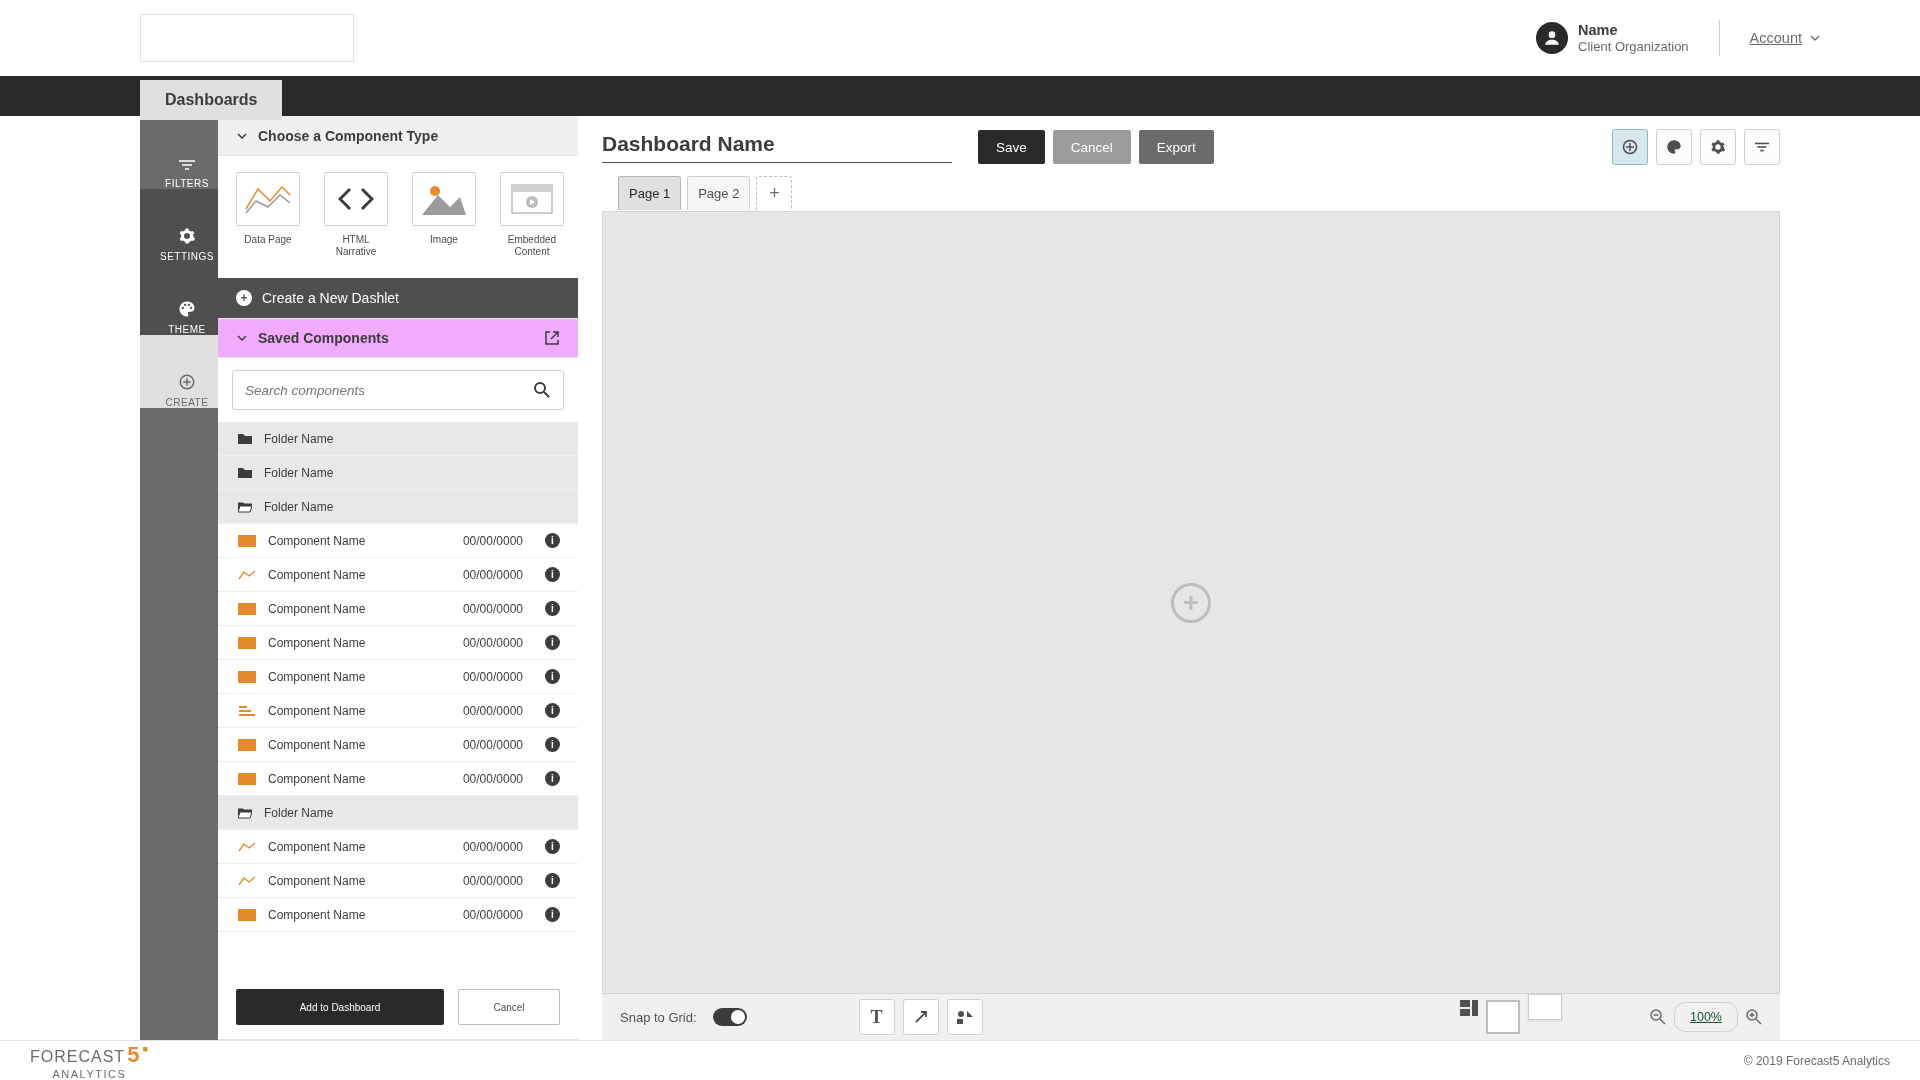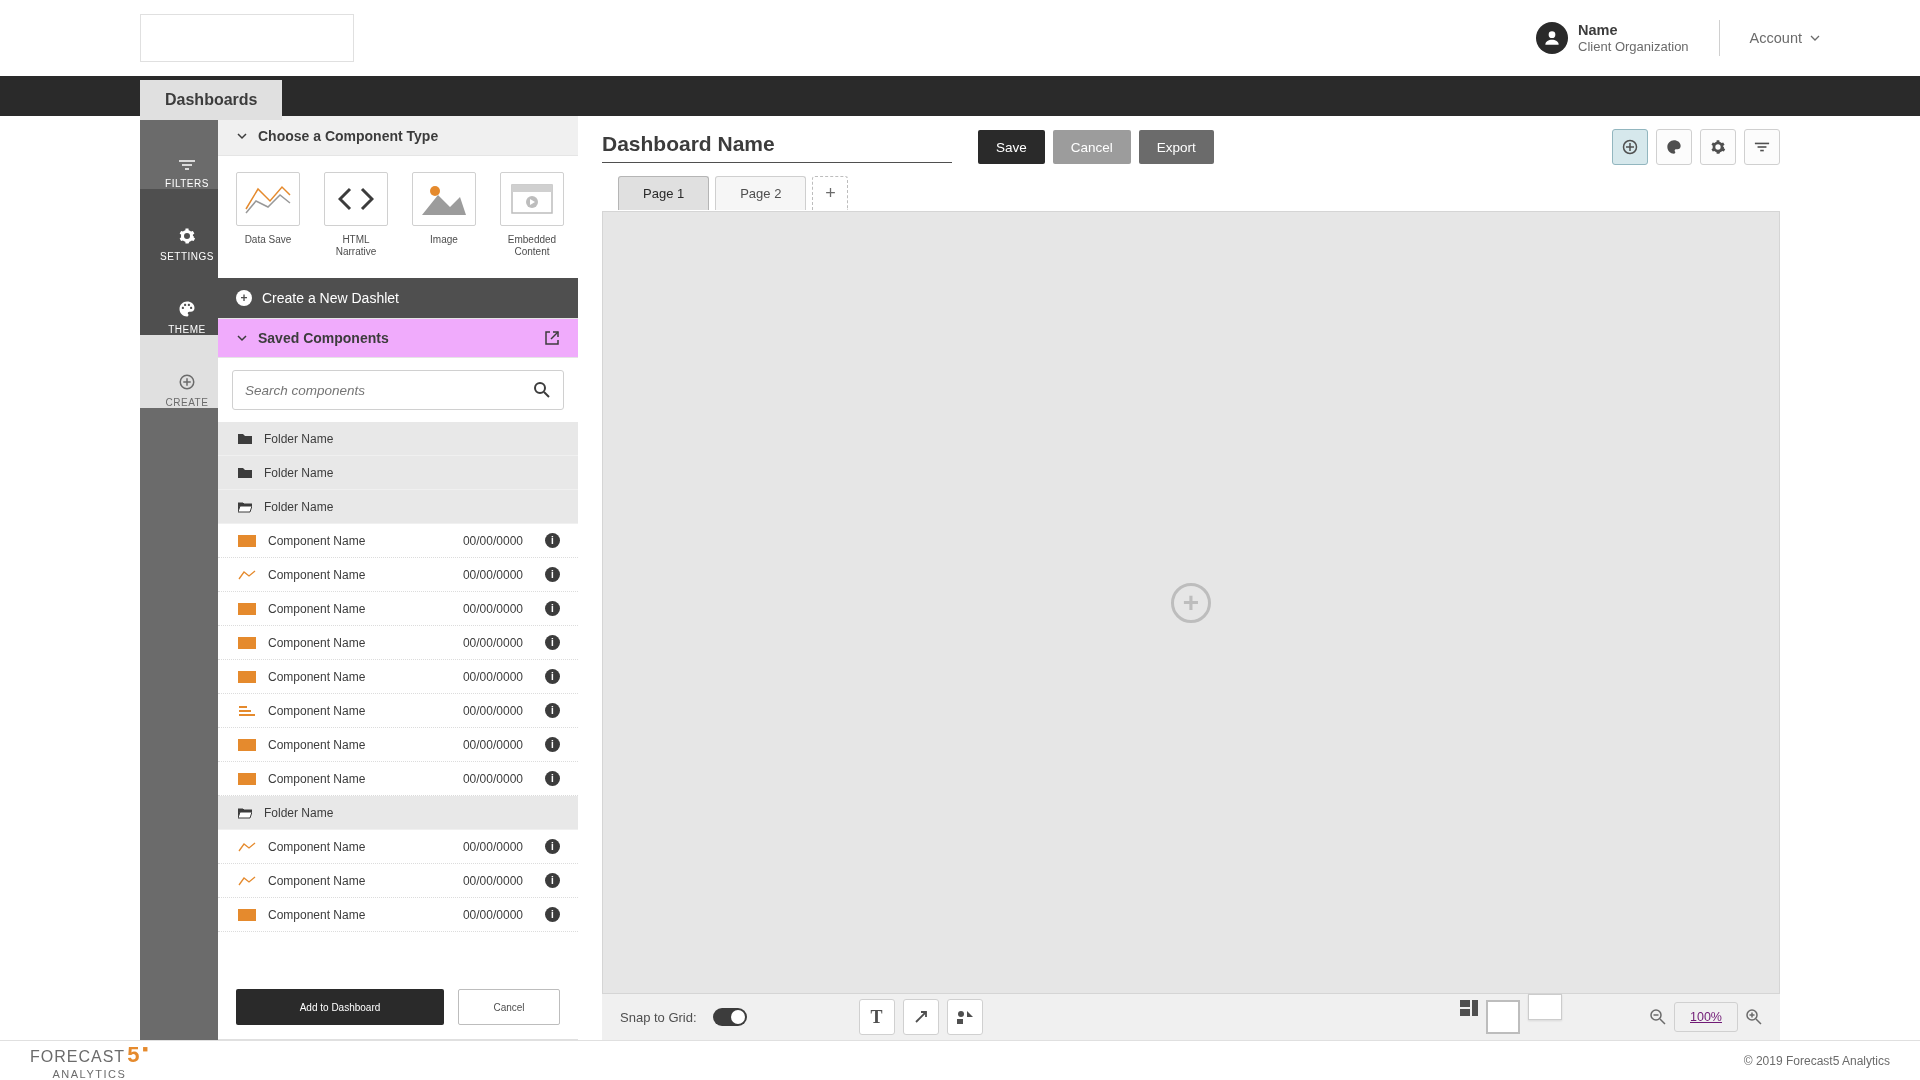--- a/index.html
+++ b/index.html
@@ -8,21 +8,21 @@
 
 .top-header { height: 76px; display: flex; align-items: center; justify-content: space-between; padding: 0 100px 0 140px; }
 .logo-box { width: 214px; height: 48px; border: 1px solid #e0e0e0; }
 .header-right { display: flex; align-items: center; gap: 30px; }
 .user-info { display: flex; align-items: center; gap: 10px; }
 .avatar-circle { width: 32px; height: 32px; border-radius: 50%; background: #2a2a2a; display: flex; align-items: center; justify-content: center; color: #fff; }
 .user-text { line-height: 1.25; }
 .user-name { font-weight: 700; font-size: 14.5px; color: #3c3c3c; }
 .user-org { font-size: 13px; color: #6b6b6b; }
 .account-sep { width: 1px; height: 36px; background: #d0d0d0; }
-.account-drop { font-size: 14.5px; color: #6b6b6b; display: flex; align-items: center; gap: 8px; cursor: pointer; }
+.account-drop { font-size: 14.5px; color: #6b6b6b; display: flex; align-items: center; gap: 8px; cursor: pointer; text-decoration: underline; }
 
 
 .nav-bar { height: 40px; background: #2a2a2a; position: relative; }
 .nav-tab { position: absolute; left: 140px; top: 4px; height: 40px; background: #e0e0e0; color: #3c3c3c; font-weight: 700; font-size: 16px; padding: 0 25px; display: flex; align-items: center; }
 
 
 .main { display: flex; height: calc(100% - 76px - 40px - 40px); }
 
 
 .mini-sidebar { width: 78px; background: #6b6b6b; display: flex; flex-direction: column; margin-left: 140px; }
@@ -79,36 +79,36 @@
 .btn-sm { height: 34px; padding: 0 18px; font-size: 13.5px; color: #fff; display: flex; align-items: center; justify-content: center; cursor: pointer; border-radius: 2px; }
 .btn-save { background: #2a2a2a; }
 .btn-cancel { background: #9c9c9c; }
 .btn-export { background: #6b6b6b; }
 .hdr-spacer { flex: 1; }
 .hdr-icons { display: flex; gap: 8px; }
 .icon-btn { width: 36px; height: 36px; border: 1px solid #d0d0d0; border-radius: 3px; display: flex; align-items: center; justify-content: center; color: #4f4f4f; cursor: pointer; background: #fcfcfc; }
 .icon-btn.active { background: #d6e8ec; border-color: #92b6bf; }
 
 .pages-tabs { display: flex; gap: 6px; align-items: center; padding-left: 16px; height: 30px; position: relative; z-index: 2; }
-.page-tab { height: 34px; padding: 0 24px; border: 1px solid #cfcfcf; border-bottom: none; border-radius: 3px 3px 0 0; font-size: 13px; color: #4f4f4f; display: flex; align-items: center; cursor: pointer; background: #f6f6f6; }
+.page-tab { height: 34px; padding: 0 10px; border: 1px solid #cfcfcf; border-bottom: none; border-radius: 3px 3px 0 0; font-size: 13px; color: #4f4f4f; display: flex; align-items: center; cursor: pointer; background: #f6f6f6; }
 .page-tab.active { background: #e0e0e0; color: #2a2a2a; border-color: #b5b5b5; }
 .add-page { height: 34px; width: 36px; border: 1px dashed #bdbdbd; border-bottom: none; border-radius: 3px 3px 0 0; display: flex; align-items: center; justify-content: center; font-size: 18px; color: #6b6b6b; cursor: pointer; }
 
 .canvas { flex: 1; background: #e6e6e6; border: 1px solid #d5d5d5; display: flex; align-items: center; justify-content: center; margin-top: 3px; }
 .canvas-plus { width: 40px; height: 40px; border: 3.5px solid #bdbdbd; border-radius: 50%; display: flex; align-items: center; justify-content: center; color: #bdbdbd; font-size: 28px; font-weight: 700; }
 
 .canvas-toolbar { height: 46px; background: #f0f0f0; display: flex; align-items: center; padding: 0 18px; gap: 16px; font-size: 13px; color: #4f4f4f; }
 .snap-label { }
 .toggle { width: 34px; height: 18px; border-radius: 9px; background: #3c3c3c; position: relative; cursor: pointer; }
 .toggle::after { content: ''; position: absolute; width: 14px; height: 14px; border-radius: 50%; background: #fff; top: 2px; right: 2px; }
 .tb-spacer { flex: 1; }
 .tb-iconbtn { width: 36px; height: 36px; border: 1px solid #d0d0d0; border-radius: 3px; display: flex; align-items: center; justify-content: center; cursor: pointer; background: #fff; color: #4f4f4f; }
 .tb-group { display: flex; gap: 8px; }
 .tb-swatch { width: 34px; height: 28px; background: #fff; border: 1px solid #bdbdbd; }
-.zoom-input { width: 64px; height: 30px; border: 1px solid #d0d0d0; border-radius: 3px; text-align: center; font-size: 12.5px; color: #701a75; display: flex; align-items: center; justify-content: center; text-decoration: underline; }
+.zoom-input { width: 64px; height: 30px; border: 1px solid #d0d0d0; border-radius: 11px; text-align: center; font-size: 12.5px; color: #14532d; display: flex; align-items: center; justify-content: center; text-decoration: underline; }
 
 
 .footer { height: 40px; border-top: 1px solid #e0e0e0; display: flex; align-items: center; justify-content: space-between; padding: 0 30px; font-size: 12px; color: #6b6b6b; }
 .brand { display: flex; align-items: baseline; gap: 2px; font-size: 16px; color: #6b6b6b; font-weight: 500; letter-spacing: 1px; }
 .brand-5 { color: #e58a2d; font-size: 22px; font-weight: 700; position: relative; }
 .brand-dot { color: #e58a2d; }
 .brand-sub { font-size: 11px; letter-spacing: 1.5px; text-align: center; }
 
 svg { display: block; }
 </style>
@@ -200,21 +200,21 @@
     </div>
 
     <div class="component-types">
       <div class="ct-item">
         <div class="ct-square">
           <svg width="48" height="36" viewBox="0 0 48 36">
               <polyline points="2,28 14,8 26,20 38,6 46,14" stroke="#e58a2d" stroke-width="1.5" fill="none"></polyline>
               <polyline points="2,32 12,20 24,26 36,14 46,22" stroke="#999" stroke-width="1.5" fill="none"></polyline>
             </svg>
         </div>
-        <div class="ct-label">Data Save</div>
+        <div class="ct-label">Data Page</div>
       </div>
       <div class="ct-item">
         <div class="ct-square">
           <svg width="36" height="24" viewBox="0 0 36 24" stroke="#3c3c3c" stroke-width="3" fill="none">
               <polyline points="12,2 2,12 12,22"></polyline>
               <polyline points="24,2 34,12 24,22"></polyline>
             </svg>
         </div>
         <div class="ct-label">HTML Narrative</div>
       </div>

